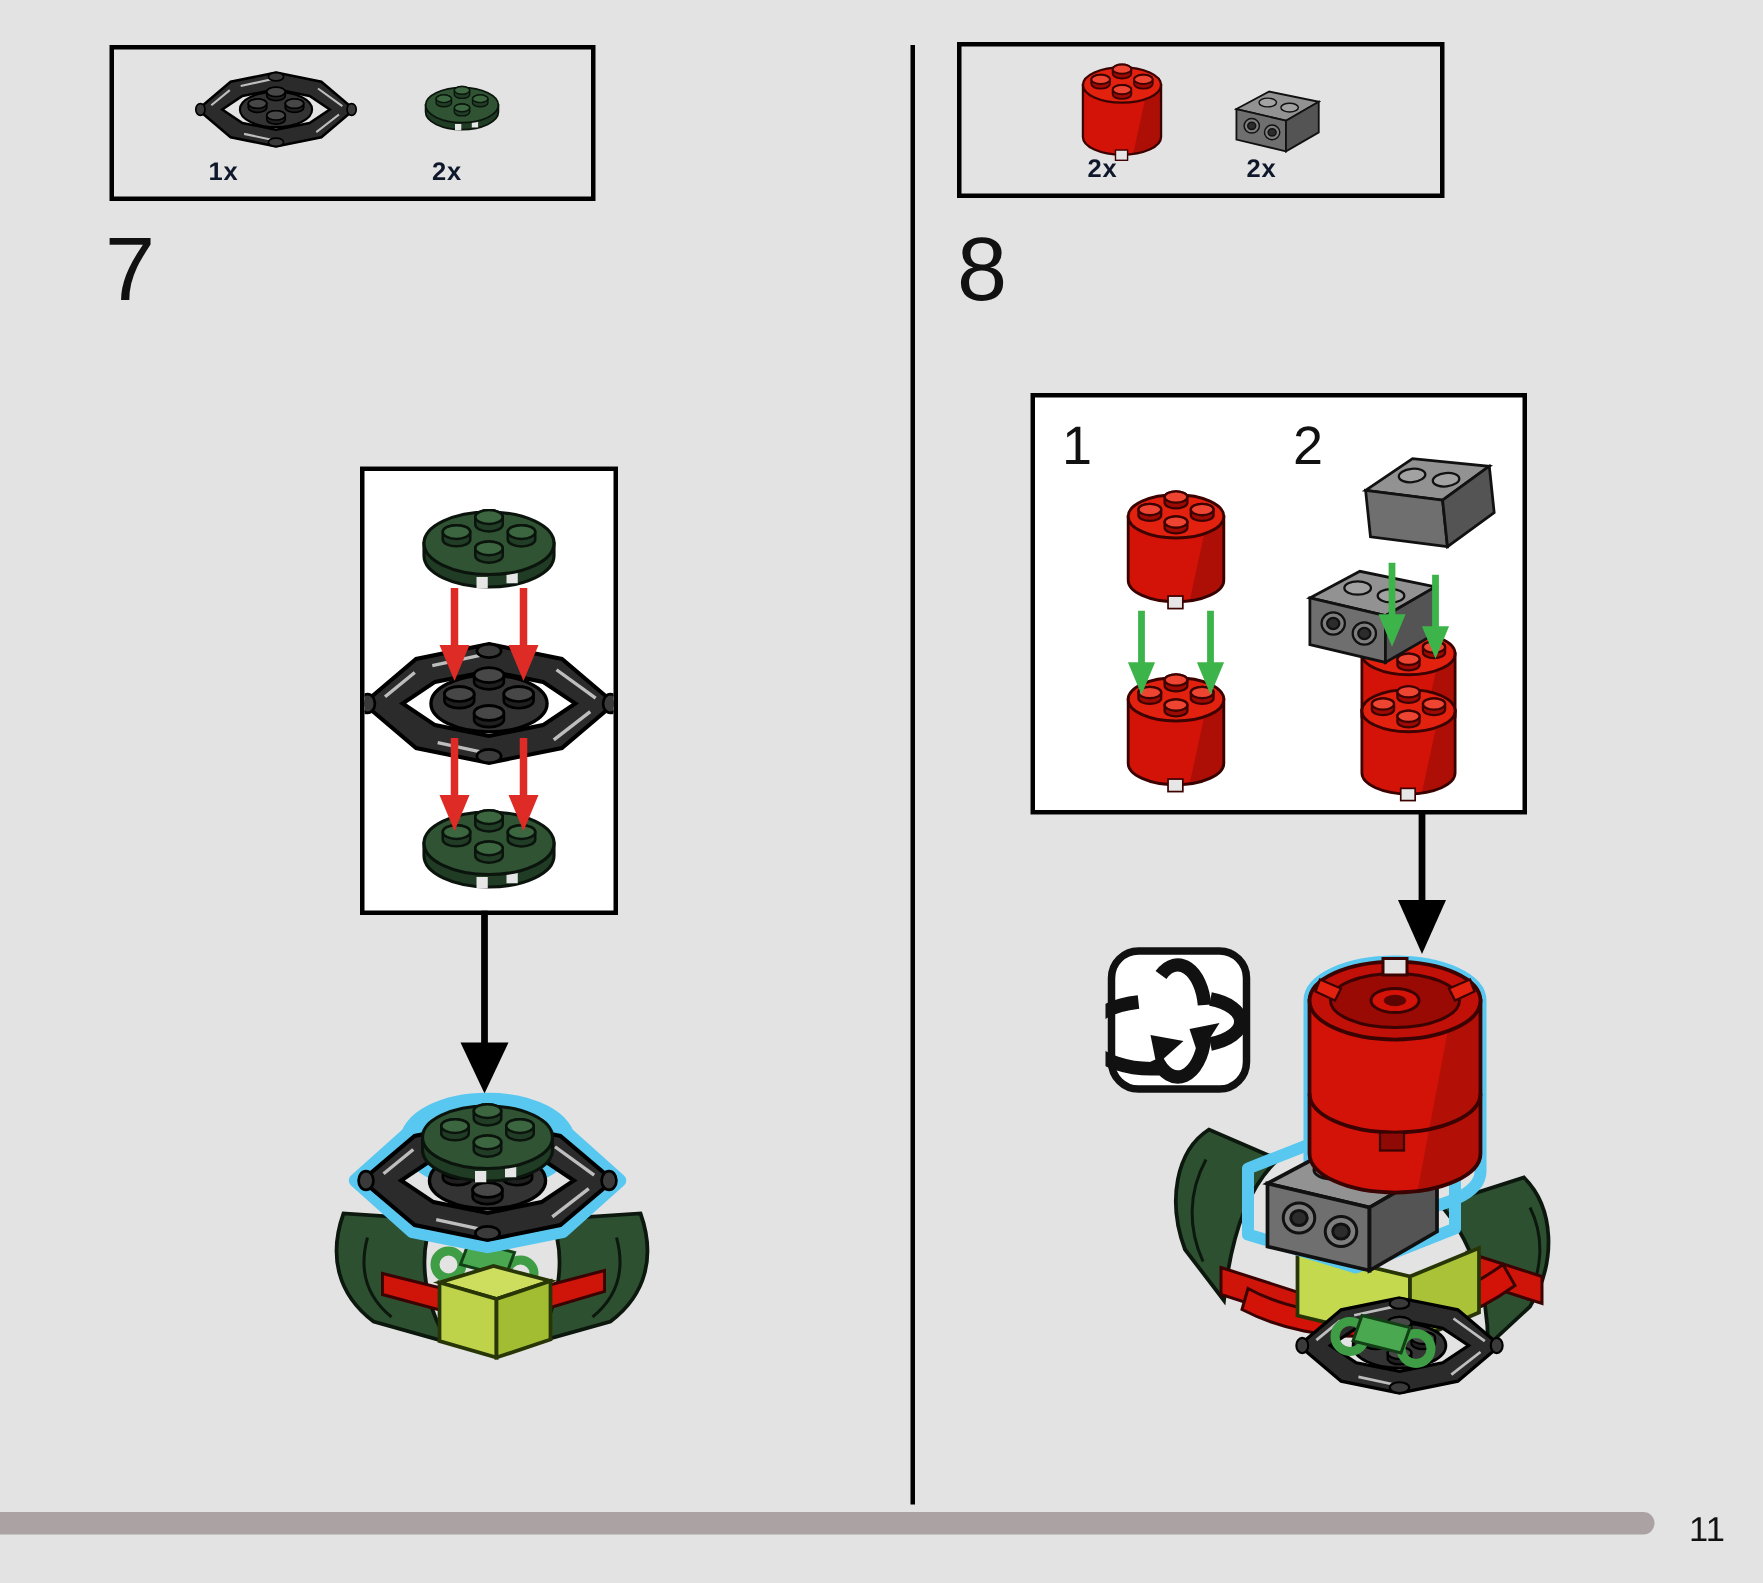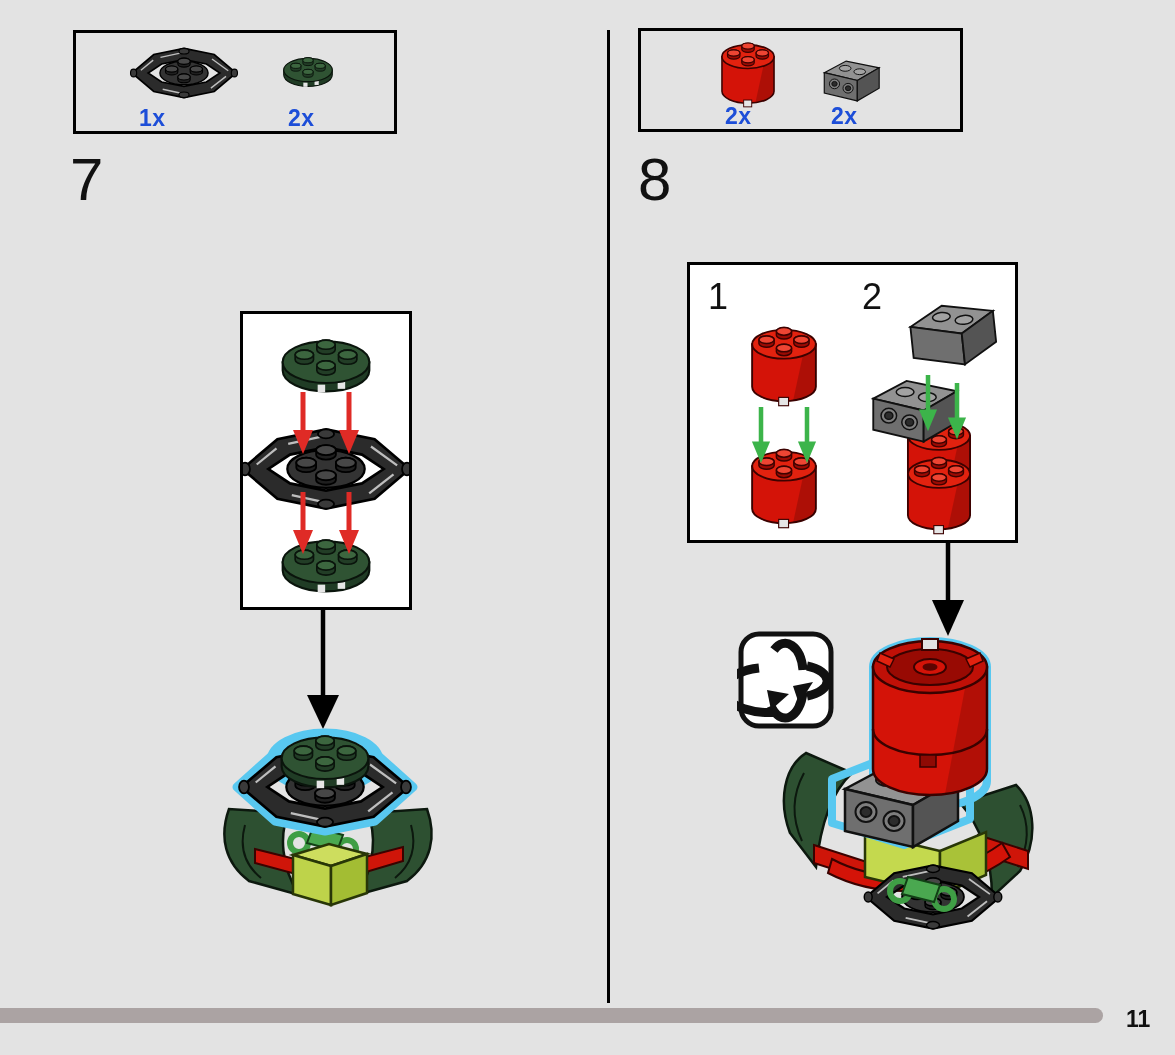--- a/index.html
+++ b/index.html
@@ -1,26 +1,26 @@
 <!DOCTYPE html>
 <html><head>
 <meta charset="utf-8">
 <style>
   html,body{margin:0;padding:0;background:#e3e3e3;}
   #page{position:relative;width:1175px;height:1055px;background:#e3e3e3;overflow:hidden;
         font-family:"Liberation Sans",sans-serif;color:#111;}
   .abs{position:absolute;}
   .parts-box{position:absolute;background:#e3e3e3;border:3px solid #000;}
   .detail-box{position:absolute;background:#ffffff;border:3px solid #000;}
-  .cnt{position:absolute;font-weight:bold;font-size:23px;letter-spacing:.5px;color:#1d4ed8;}
+  .cnt{position:absolute;font-weight:bold;font-size:17px;letter-spacing:.5px;color:#0f172a;}
   .step-num{position:absolute;font-size:60px;font-weight:400;color:#111;line-height:1;}
   .substep-num{position:absolute;font-size:36px;font-weight:400;color:#111;line-height:1;}
   .divider{position:absolute;background:#000;}
   .progress{position:absolute;border-radius:0 8px 8px 0;}
-  .page-num{position:absolute;font-size:23px;font-weight:bold;color:#111;}
+  .page-num{position:absolute;font-size:23px;font-weight:normal;color:#111;}
   svg{display:block;}
 </style>
 </head>
 <body>
 
 <svg width="0" height="0" style="position:absolute" aria-hidden="true">
   <defs>
 
     <symbol id="pc-rplate" viewBox="0 0 120 74">
       <path d="M8 36 v10 a52 25 0 0 0 104 0 v-10 z" fill="#203c25" stroke="#0a140c" stroke-width="2.5"></path>

